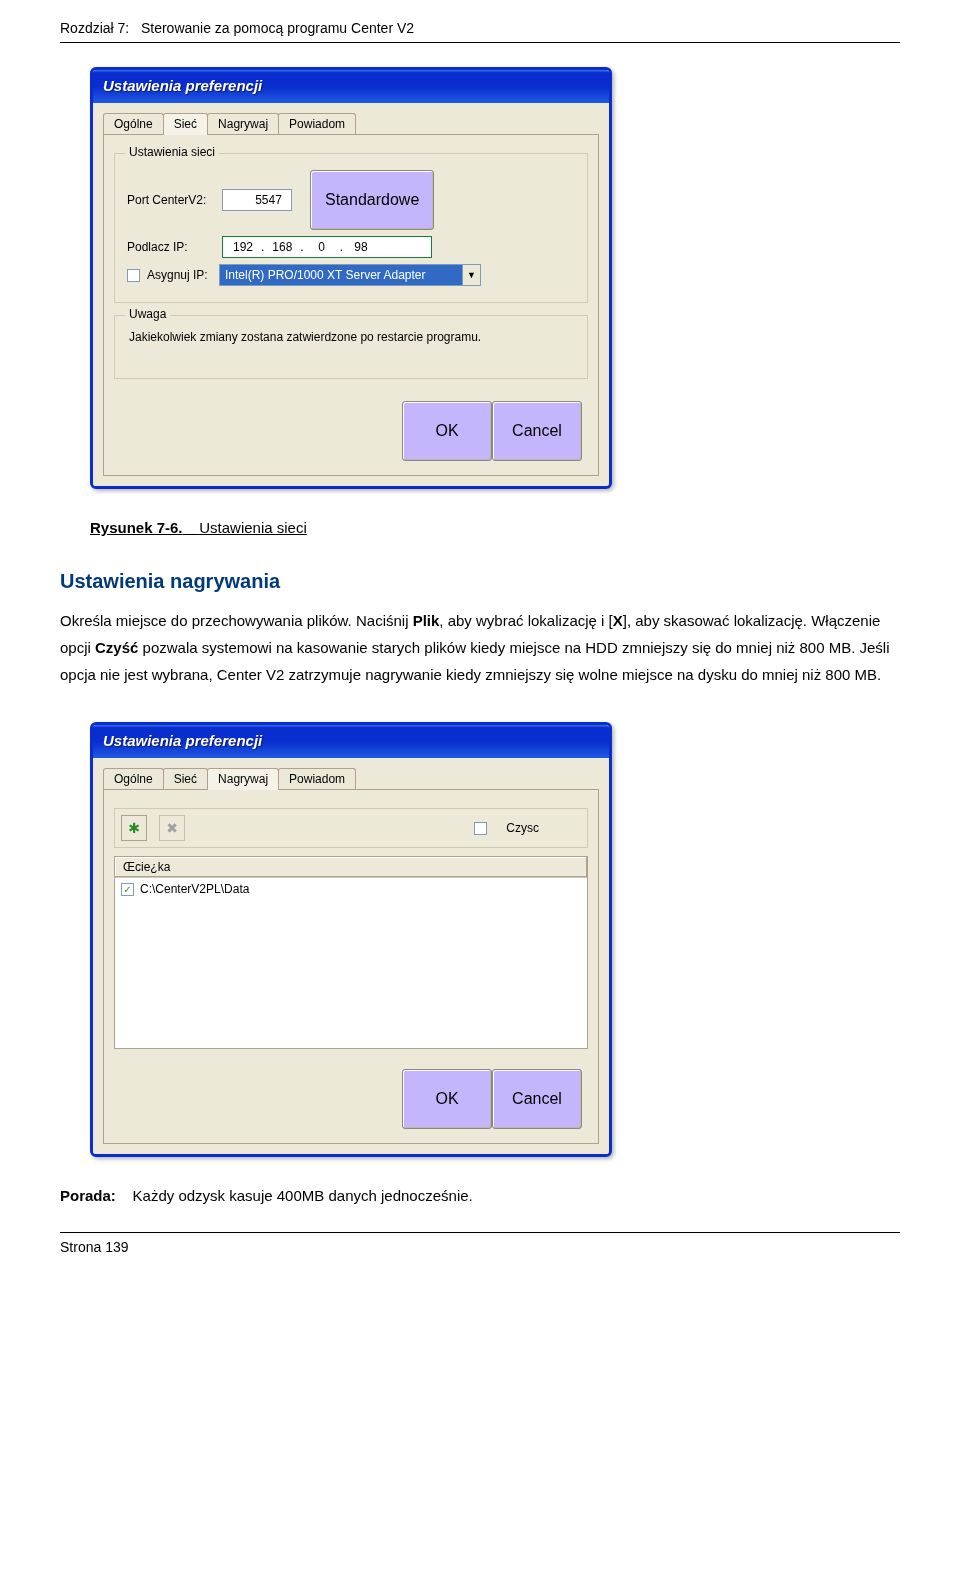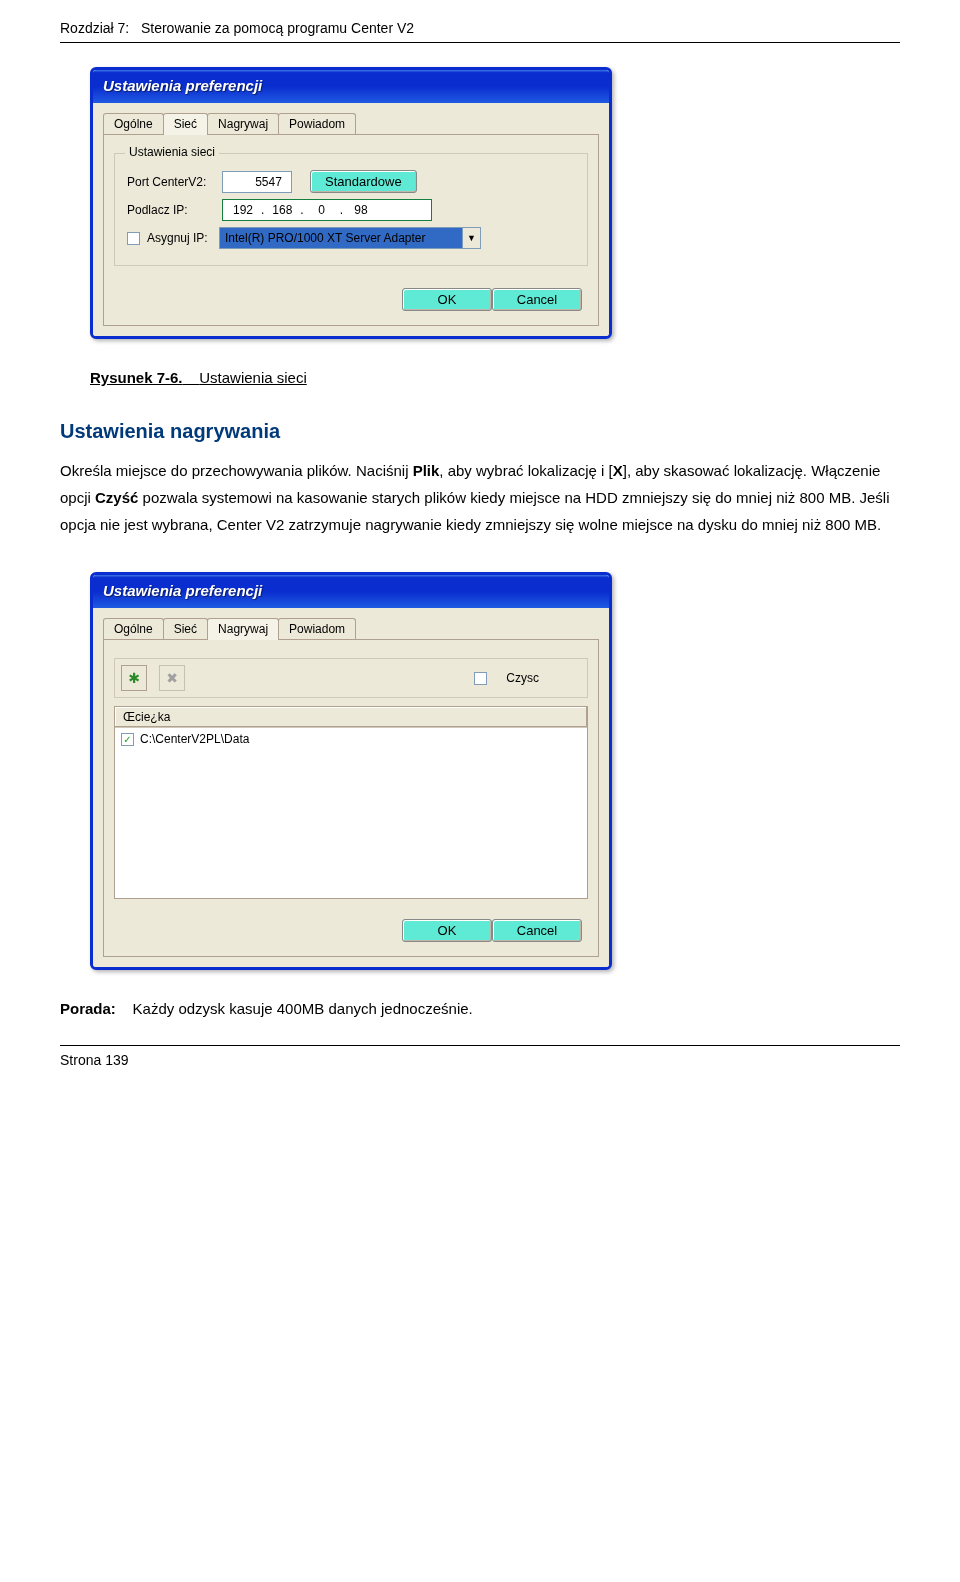--- a/index.html
+++ b/index.html
@@ -98,25 +98,25 @@
     width: 95px;
   }
   .win-input {
     background: #fff;
     border: 1px solid #7f9db9;
     padding: 2px 5px;
     font-size: 12px;
     height: 22px;
   }
   .win-button {
-    background: #5eead4;
+    background: #c4b5fd;
     border: 1px solid #888;
     border-radius: 3px;
-    font-size: 13px;
-    padding: 3px 14px;
+    font-size: 16px;
+    padding: 20px 14px;
     cursor: pointer;
     box-shadow: inset 1px 1px 0 #fff, inset -1px -1px 0 #c0b8a8;
   }
   .ip-field {
     display: flex;
     align-items: center;
     background: #fff;
     border: 1px solid #15803d;
     height: 22px;
     padding: 0 4px;
@@ -128,21 +128,21 @@
     display: flex;
     align-items: center;
     background: #fff;
     width: 262px;
     height: 22px;
   }
   .combo .combo-inner {
     flex: 1;
     border: 1px solid #7f9db9;
     background: #316ac5;
-    color: #000000;
+    color: #ffffff;
     height: 100%;
     font-size: 12px;
     padding: 2px 5px;
     display: flex;
     align-items: center;
   }
   .combo .arrow {
     width: 18px;
     height: 22px;
     border: 1px solid #7f9db9;
@@ -303,20 +303,24 @@
             <div class="form-row">
               <span class="checkbox"></span>
               <label style="width:72px">Asygnuj IP:</label>
               <div class="combo">
                 <div class="combo-inner">Intel(R) PRO/1000 XT Server Adapter</div>
                 <div class="arrow">▼</div>
               </div>
             </div>
           </div>
 
+          <div class="fieldset">
+            <div class="fieldset-legend">Uwaga</div>
+            <div class="note-text">Jakiekolwiek zmiany zostana zatwierdzone po restarcie programu.</div>
+          </div>
 
           <div class="dialog-footer">
             <button class="win-button">OK</button>
             <button class="win-button">Cancel</button>
           </div>
         </div>
       </div>
     </div>
   </div>
 

